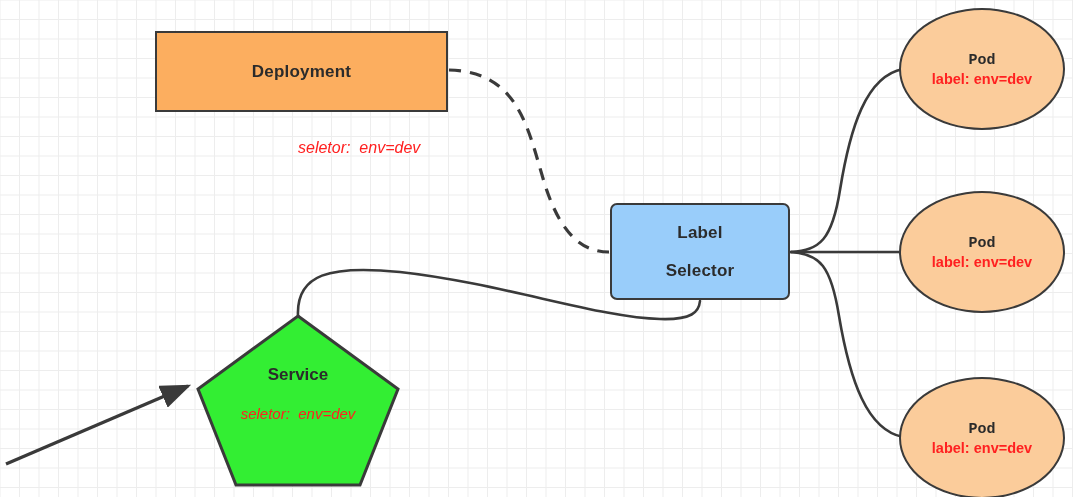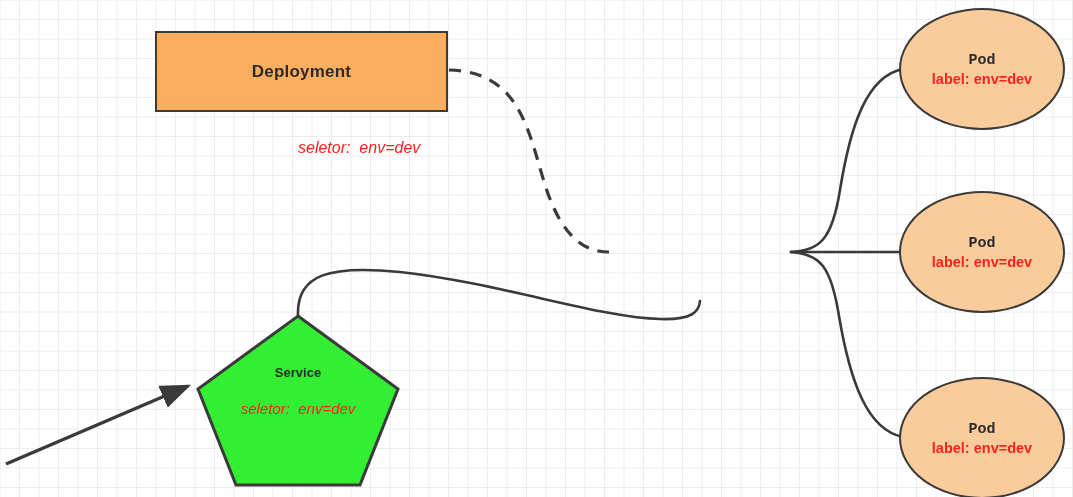--- a/index.html
+++ b/index.html
@@ -105,21 +105,21 @@
     width: 206px;
     height: 176px;
     display: flex;
     flex-direction: column;
     align-items: center;
   }
   #service-title {
     margin-top: 52px;
     color: #2b2b2b;
     font-weight: bold;
-    font-size: 13px;
+    font-size: 17px;
   }
   .red-selector {
     color: #FF2020;
     font-weight: normal;
     font-style: italic;
     font-size: 15px;
     white-space: pre;
   }
   #service-selector { margin-top: 20px; }
   
@@ -154,20 +154,24 @@
 
     <path d="M 6,464 L 188,386" fill="none" stroke="#3a3a3a" stroke-width="3.4" marker-end="url(#arrowhead)"></path>
   </svg>
 
   <div class="node" id="deployment">
     <span class="title-dark">Deployment</span>
   </div>
 
   <div class="red-selector" id="deployment-selector">seletor:  env=dev</div>
 
+  <div class="node" id="label-selector">
+    <span class="title-dark">Label</span>
+    <span class="title-dark">Selector</span>
+  </div>
 
   <div class="node" id="service">
     <svg class="penta-svg" width="206" height="176" viewBox="0 0 206 176">
       <polygon points="103,3 203,76 165,172 41,172 3,76" fill="#33EE33" stroke="#3a3a3a" stroke-width="3"></polygon>
     </svg>
     <div class="penta-text">
       <span id="service-title">Service</span>
       <span class="red-selector" id="service-selector">seletor:  env=dev</span>
     </div>
   </div>

